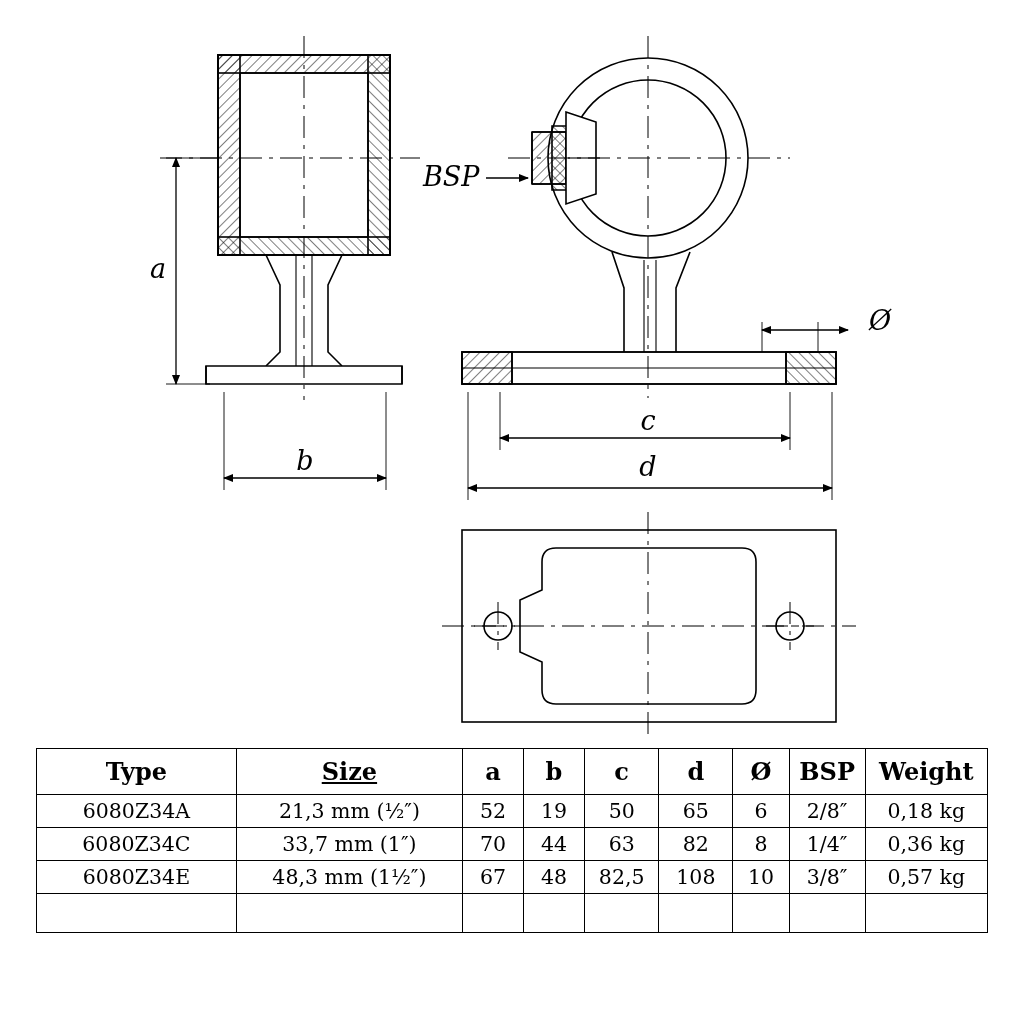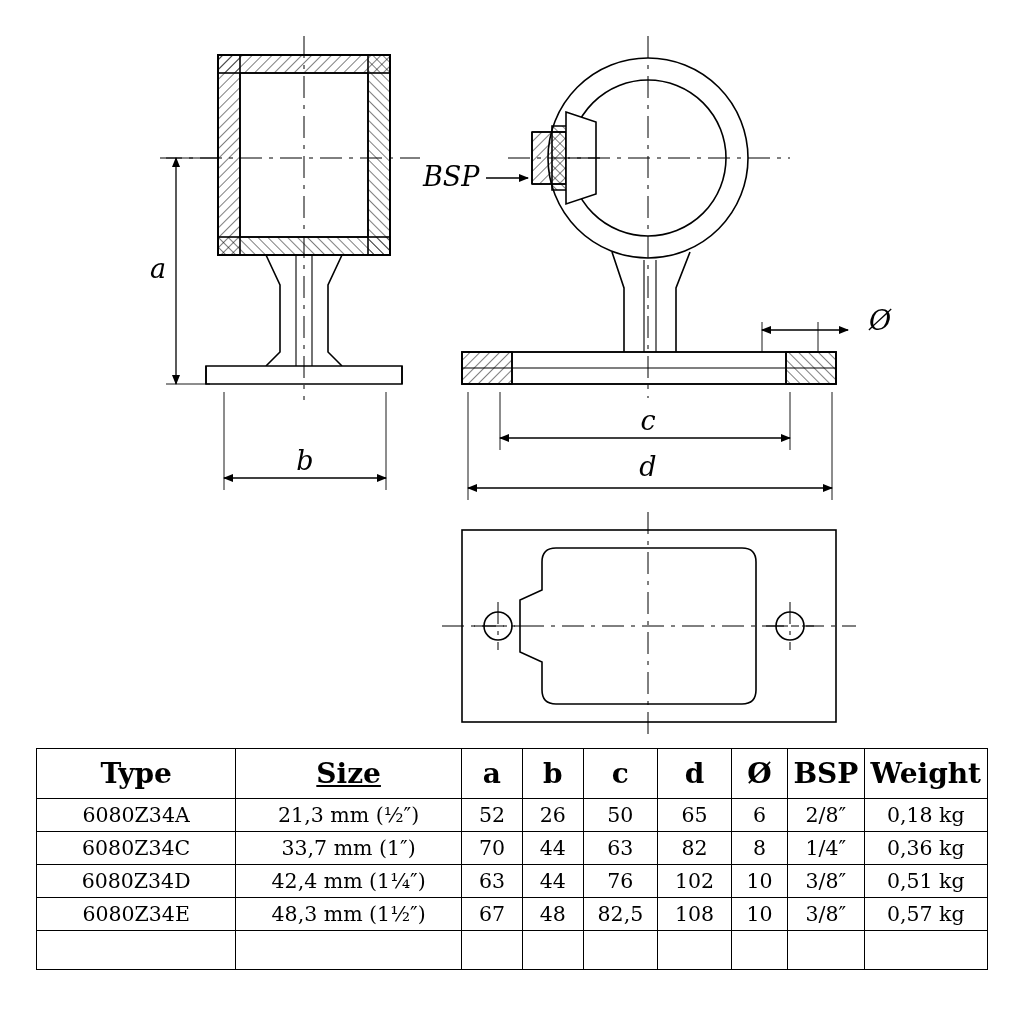--- a/index.html
+++ b/index.html
@@ -42,21 +42,21 @@
     font-size: 20.5px;
   }
   table.spec th, table.spec td {
     border: 1px solid #000000;
     text-align: center;
     padding: 3px 2px;
     white-space: nowrap;
   }
   table.spec thead th {
     font-weight: bold;
-    font-size: 28px;
+    font-size: 24px;
     padding: 8px 2px;
   }
   table.spec tbody td {
     padding: 4px 10px;
   }
   table.spec tr.filler td {
     height: 30px;
   }
   .col-type { width: 200px; }
   .col-size { width: 225px; text-decoration: underline; }
@@ -215,50 +215,39 @@
         <th class="col-dia">Ø</th>
         <th class="col-bsp">BSP</th>
         <th class="col-weight">Weight</th>
       </tr>
     </thead>
     <tbody>
       <tr>
         <td>6080Z34A</td>
         <td>21,3 mm (½″)</td>
         <td>52</td>
-        <td>26</td>
+        <td>19</td>
         <td>50</td>
         <td>65</td>
         <td>6</td>
         <td>2/8″</td>
         <td>0,18 kg</td>
       </tr>
       <tr>
         <td>6080Z34C</td>
         <td>33,7 mm (1″)</td>
         <td>70</td>
         <td>44</td>
         <td>63</td>
         <td>82</td>
         <td>8</td>
         <td>1/4″</td>
         <td>0,36 kg</td>
       </tr>
       <tr>
-        <td>6080Z34D</td>
-        <td>42,4 mm (1¼″)</td>
-        <td>63</td>
-        <td>44</td>
-        <td>76</td>
-        <td>102</td>
-        <td>10</td>
-        <td>3/8″</td>
-        <td>0,51 kg</td>
-      </tr>
-      <tr>
         <td>6080Z34E</td>
         <td>48,3 mm (1½″)</td>
         <td>67</td>
         <td>48</td>
         <td>82,5</td>
         <td>108</td>
         <td>10</td>
         <td>3/8″</td>
         <td>0,57 kg</td>
       </tr>

